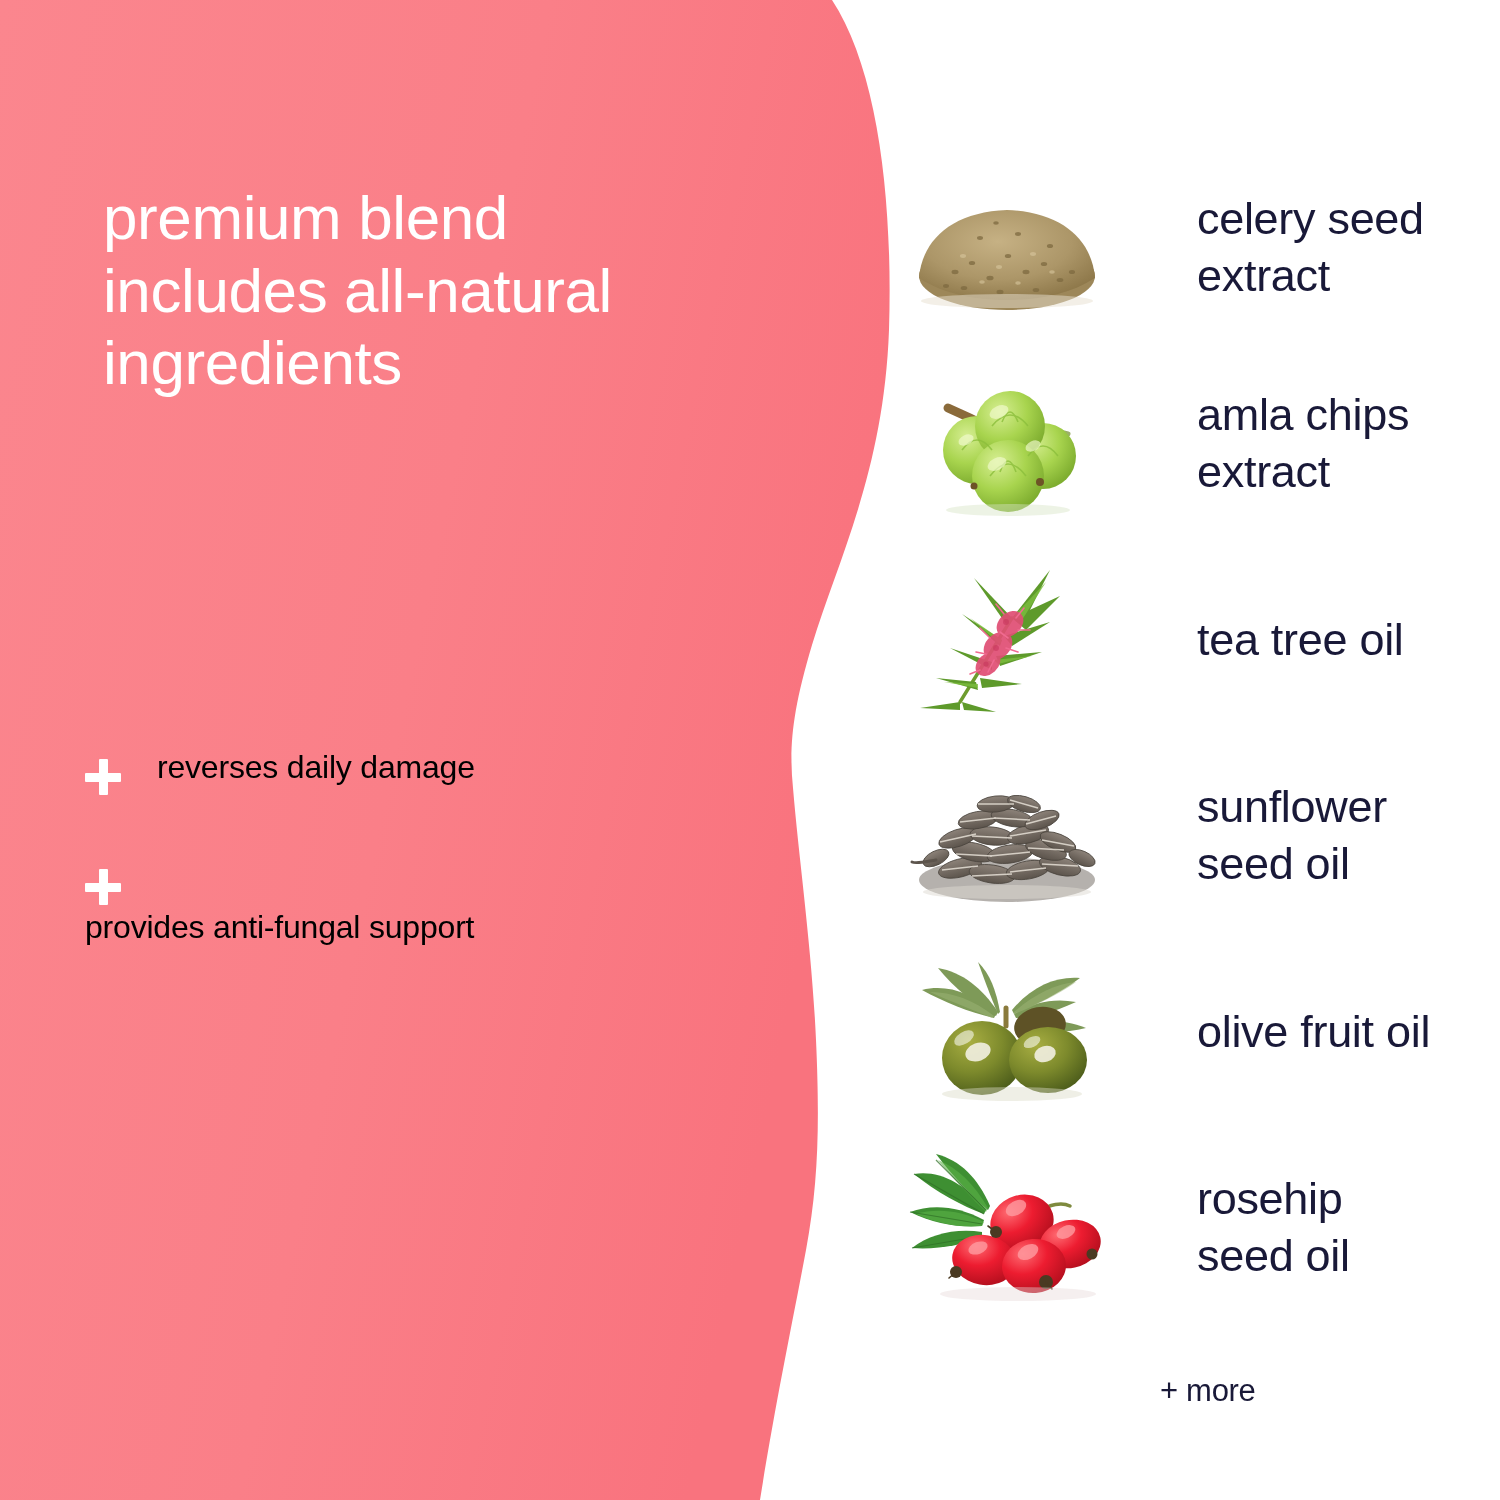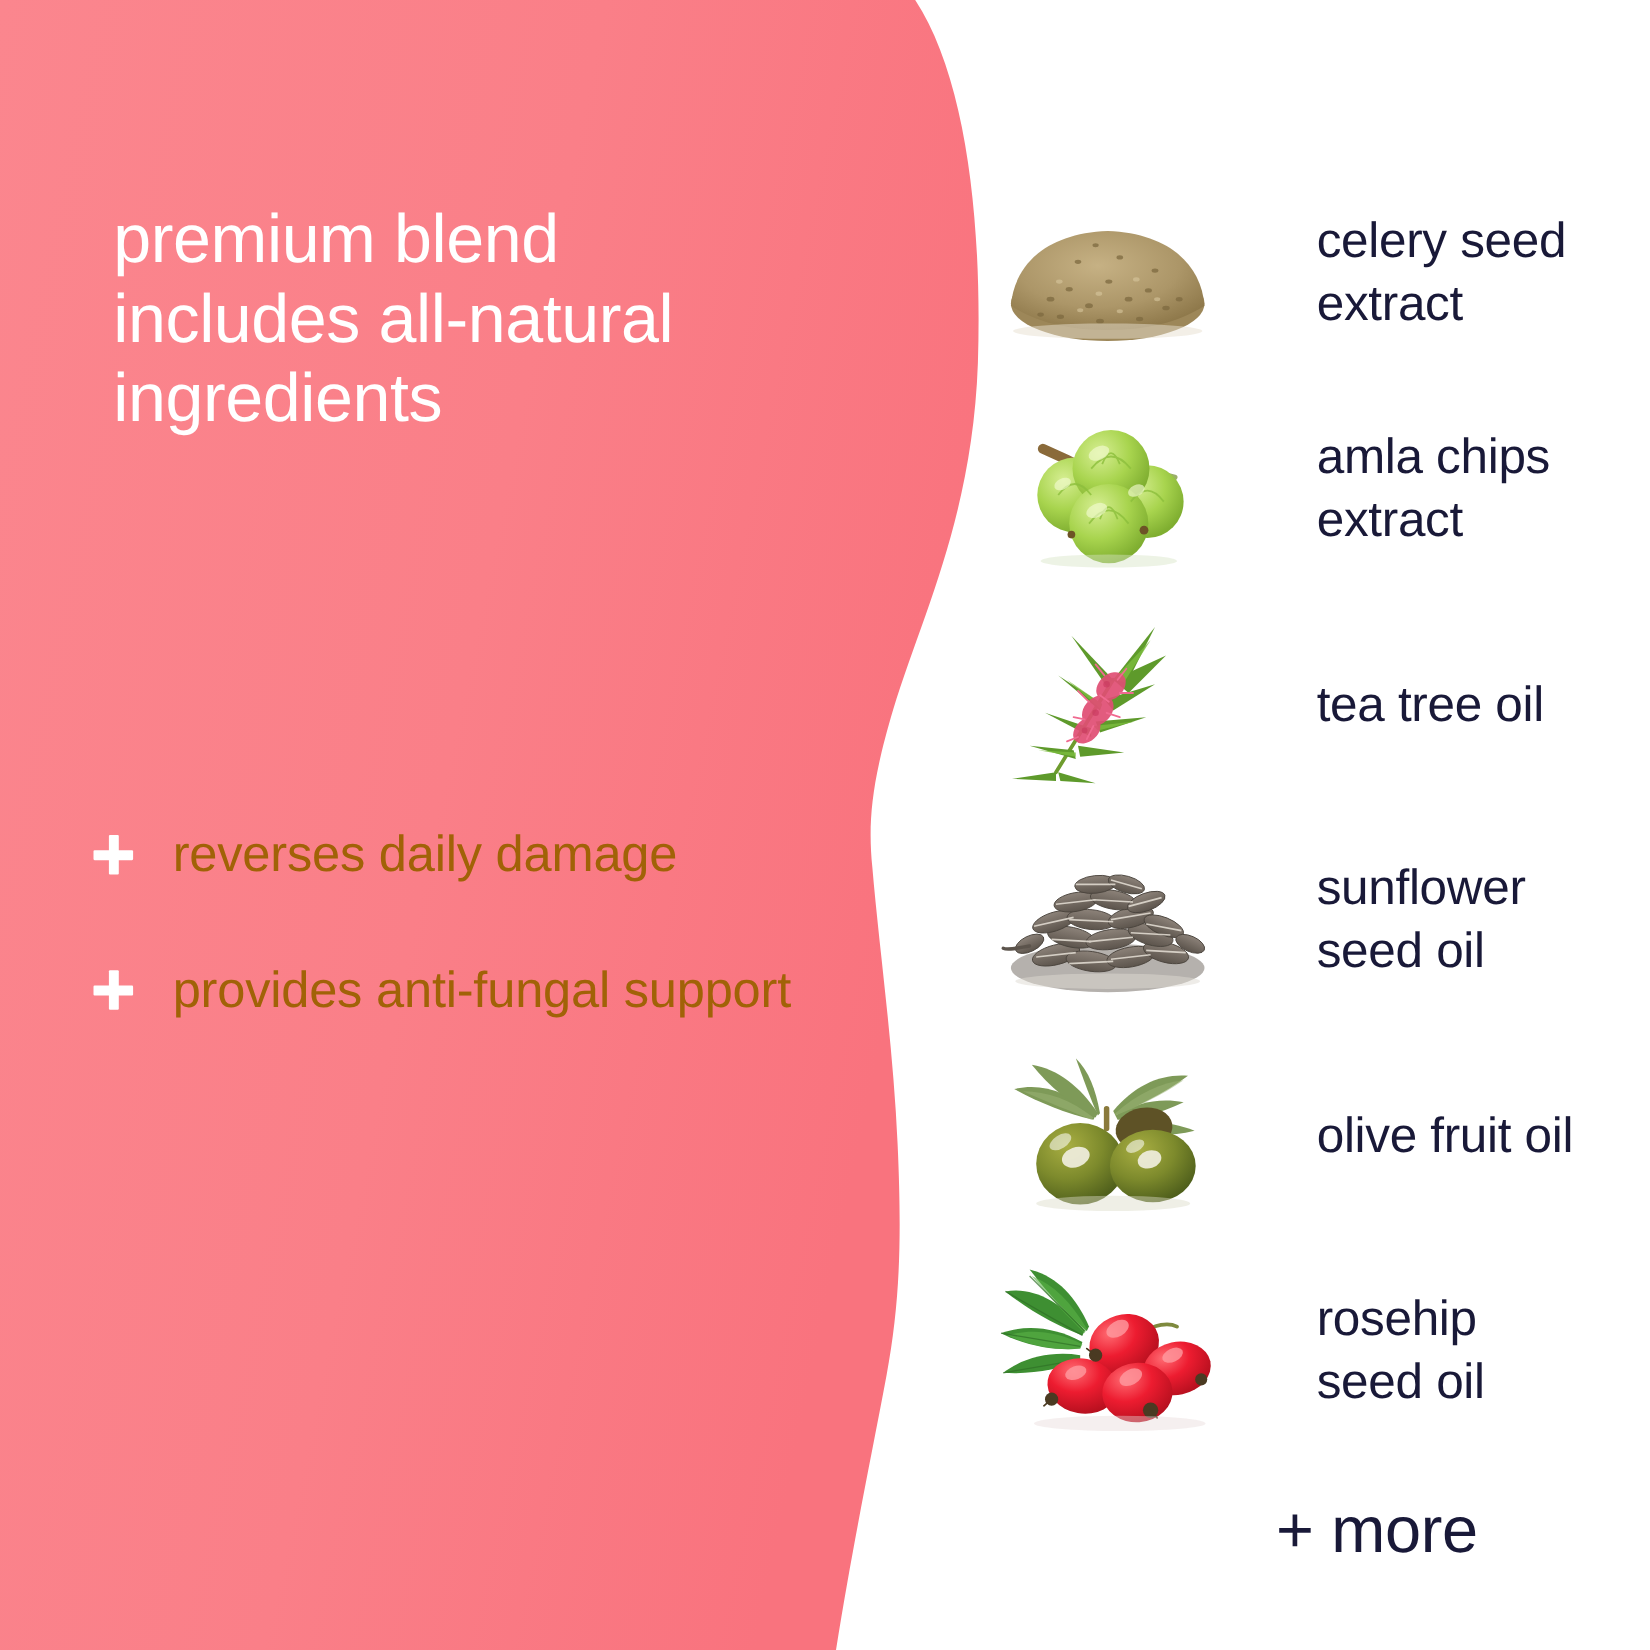--- a/index.html
+++ b/index.html
@@ -42,41 +42,41 @@
   #benefits {
     position:absolute;
     left:85px; top:745px;
     width:690px;
   }
   .benefit-row {
     display:flex;
     align-items:flex-start;
     margin-bottom:60px;
   }
-  .benefit-row:last-child { margin-bottom:16px; }
+  .benefit-row:last-child { margin-bottom:16px;flex-direction:column; }
 
   .plus-icon {
     position:relative;
     flex:0 0 auto;
     width:36px; height:36px;
     margin-top:14px;
     margin-right:36px;
   }
   .plus-icon::before, .plus-icon::after {
     content:"";
     position:absolute;
     background:#ffffff;
     border-radius:1px;
   }
   .plus-icon::before { left:13.5px; top:0;     width:9px;  height:36px; }
   .plus-icon::after  { left:0;     top:13.5px; width:36px; height:9px;  }
 
   .benefit-text {
-    color:#a16207;
-    font-size:46px;
+    color:#000000;
+    font-size:32px;
     font-weight:300;
     line-height:1.38;
     letter-spacing:-0.2px;
     max-width:600px;
   }
 
   
   #ingredients {
     position:absolute;
     left:900px; top:150px;
@@ -107,21 +107,21 @@
   .ingredient-label .lbl-line { display:block; white-space:nowrap; }
 
   #more-row {
     display:flex;
     align-items:center;
     height:110px;
     padding-left:260px;
   }
   #more-text {
     color:#191938;
-    font-size:59px;
+    font-size:31px;
     font-weight:400;
     letter-spacing:-0.3px;
     margin-top:19px;
   }
 </style>
 </head>
 <body>
 
 <svg id="coral-shape" viewBox="0 0 1000 1500" preserveAspectRatio="none" xmlns="http://www.w3.org/2000/svg">
   <defs>

